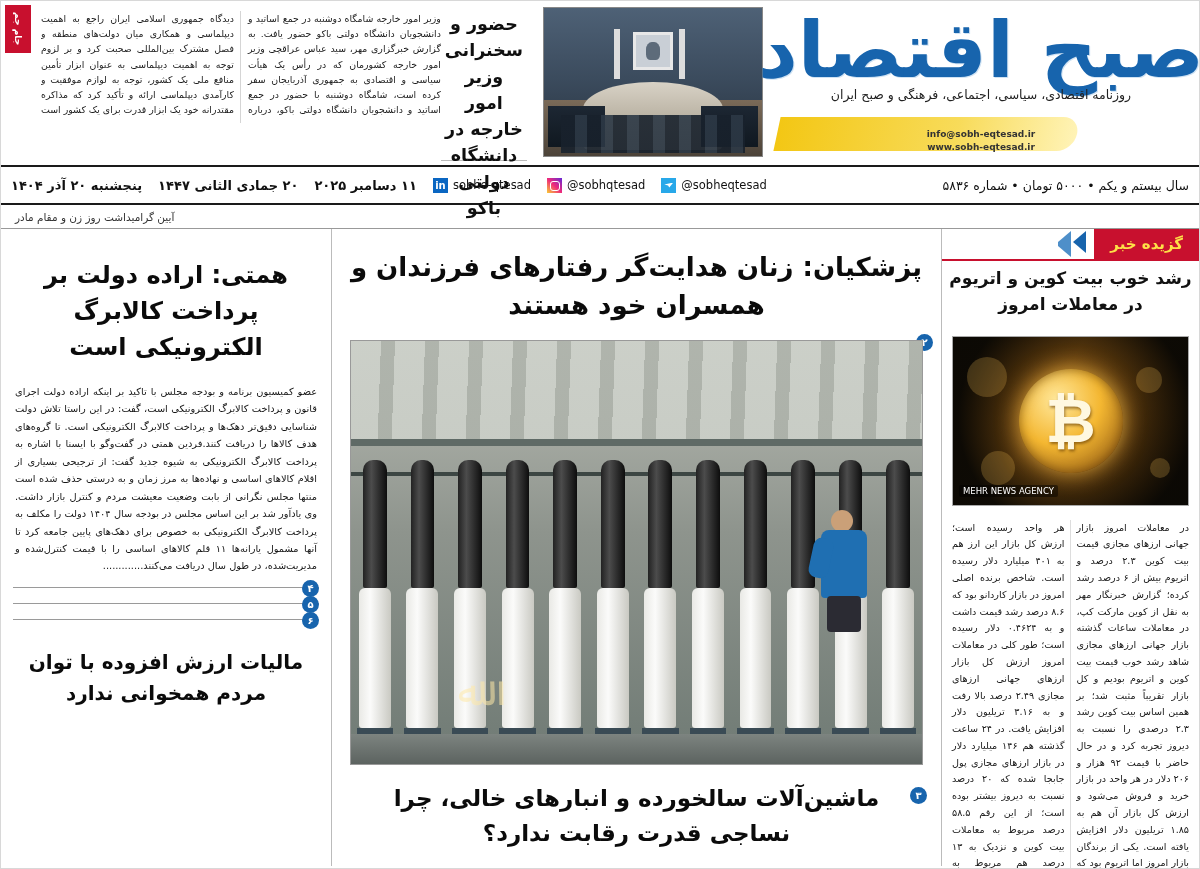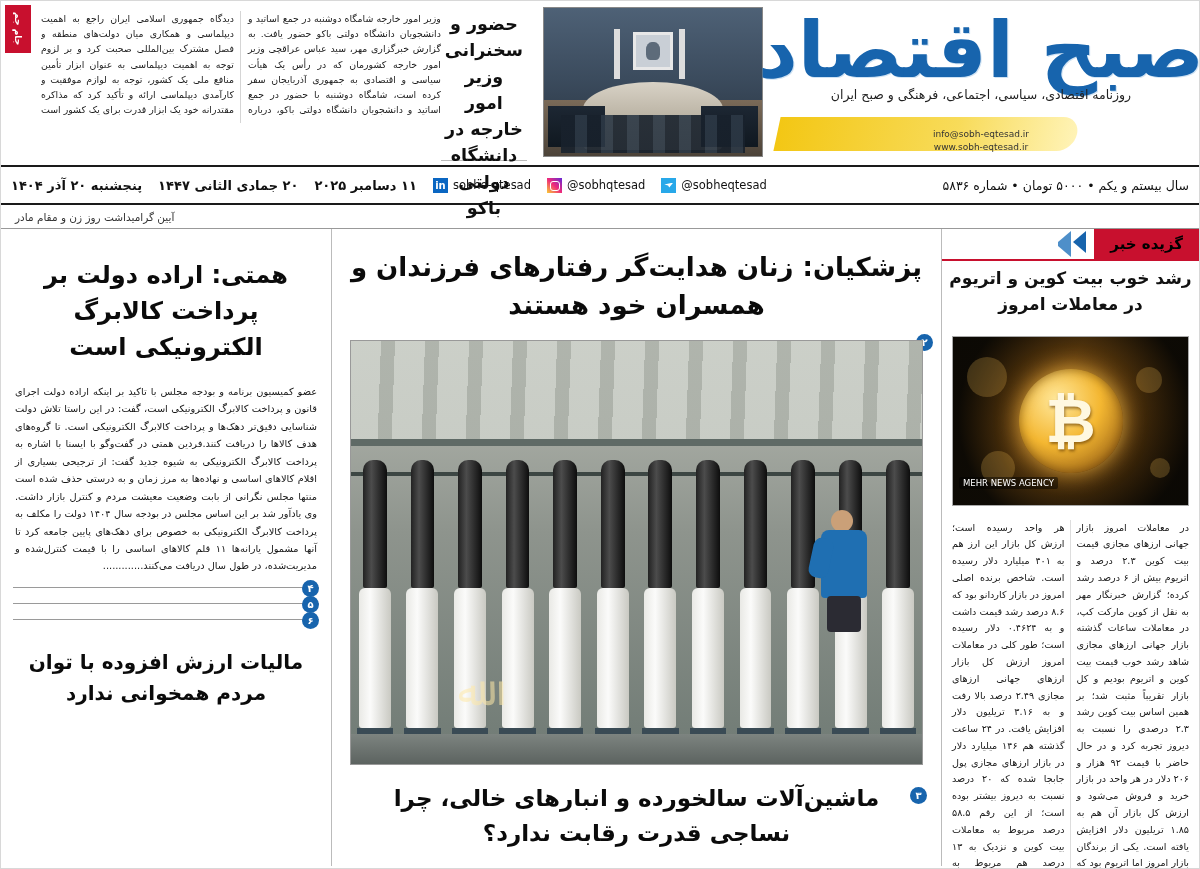--- a/index.html
+++ b/index.html
@@ -60,20 +60,21 @@
     direction: rtl;
     white-space: nowrap;
   }
   .logo-web {
     margin-top: 26px;
     font-size: 9px;
     color: #333;
     text-align: center;
     direction: ltr;
     line-height: 1.35;
+    font-weight: bold;
   }
   .logo-web span { display: block; }
 
   .mh-photo {
     width: 232px;
     padding: 6px 6px 6px 6px;
     display: flex; align-items: flex-start; justify-content: center;
   }
   .photo-box {
     width: 100%; height: 150px;
@@ -151,21 +152,21 @@
   }
   .col-left {
     width: 258px; border-left: 1px solid #bbb;
     display: flex; flex-direction: column;
   }
   .gozide-head {
     display: flex; align-items: center; height: 34px;
     border-bottom: 2px solid #c8102e;
   }
   .gozide-label {
-    background: #c8102e; color: #000000; font-weight: bold; font-size: 15px;
+    background: #c8102e; color: #fde047; font-weight: bold; font-size: 15px;
     padding: 4px 16px; height: 30px; display: flex; align-items: center;
   }
   .gozide-arrows { display: flex; gap: 2px; margin-right: 8px; }
   .arrow {
     width: 0; height: 0; border-top: 11px solid transparent;
     border-bottom: 11px solid transparent; border-right: 13px solid #1764ad;
   }
   .arrow.b2 { border-right-color: #4e8fc9; }
   .left-pad { padding: 8px 10px 6px; }
   .sb-title {
@@ -192,21 +193,21 @@
   .btc-coin span {
     font-size: 62px; color: #fff8e0; font-weight: bold; line-height: 1;
     text-shadow: 1px 2px 3px rgba(90,50,0,.6); font-family: "DejaVu Sans", sans-serif;
   }
   .btc-bokeh { position:absolute; border-radius:50%; background:rgba(255,200,90,.22); }
   .b1{width:40px;height:40px;left:6%;top:12%;}
   .b2{width:26px;height:26px;left:78%;top:18%;}
   .b3{width:34px;height:34px;left:12%;top:68%;}
   .b4{width:20px;height:20px;left:84%;top:72%;}
   .ph-credit {
-    position:absolute; left:6px; bottom:16px; color:#fff; font-size:8.5px;
+    position:absolute; left:6px; bottom:8px; color:#fff; font-size:8.5px;
     background:rgba(0,0,0,.45); padding:1px 4px; border-radius:2px; direction:ltr;
   }
   .sb-body {
     font-size: 9.6px; line-height: 1.75; text-align: justify; color: #151515;
     padding: 8px 10px 6px; column-count: 2; column-gap: 12px;
     column-rule: 1px solid #ddd;
   }
 
   
   .col-center {

